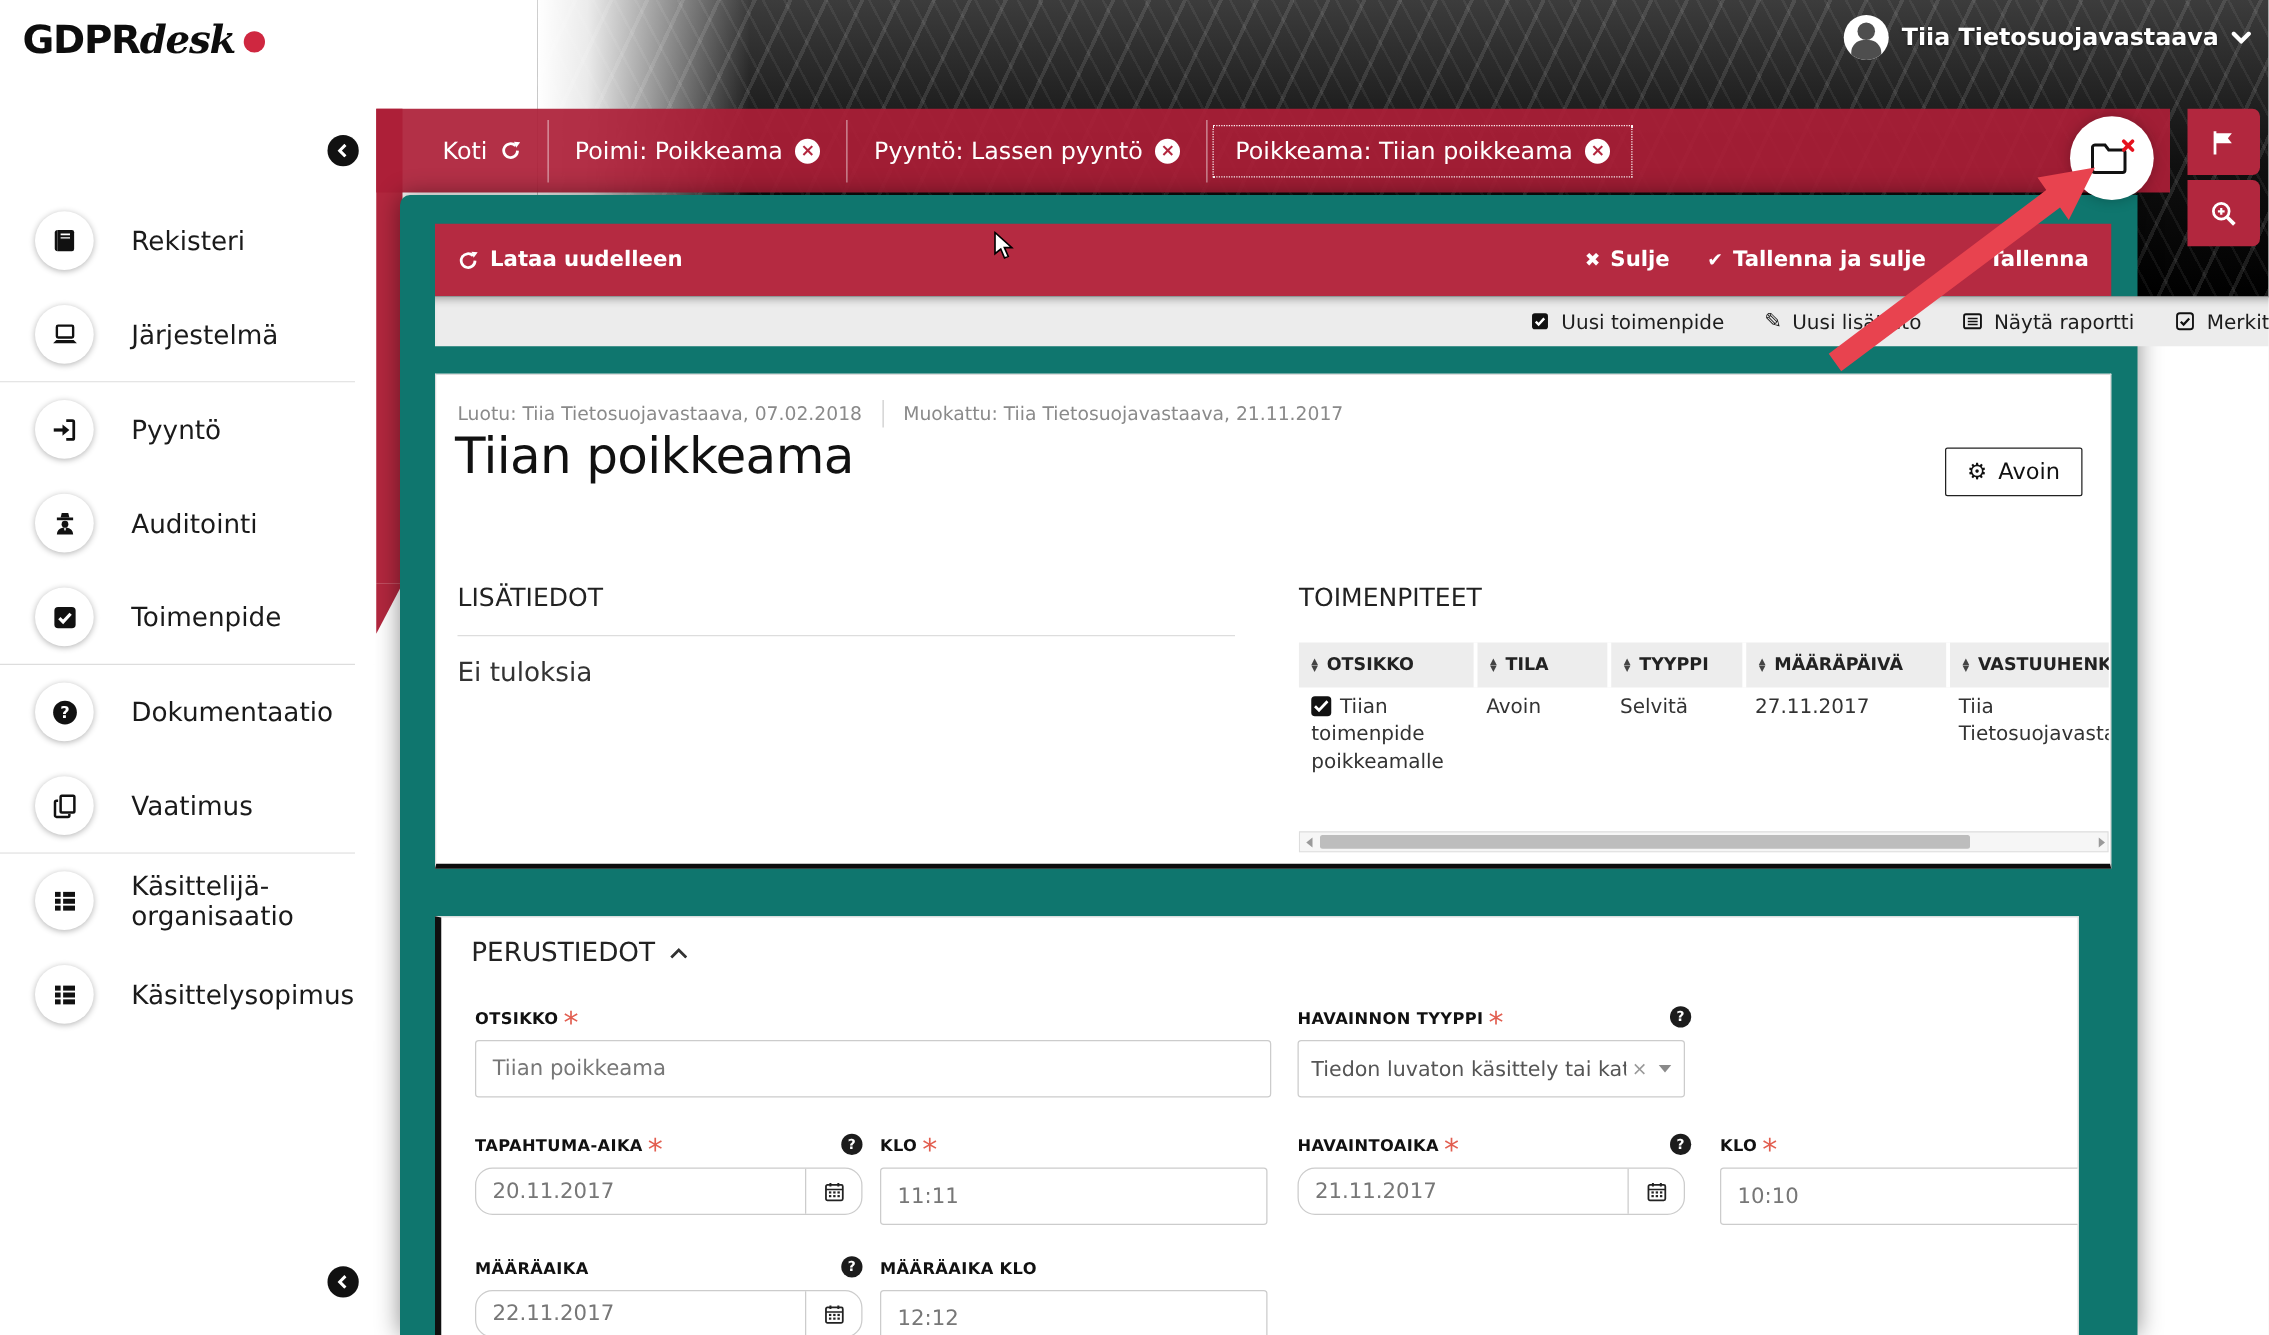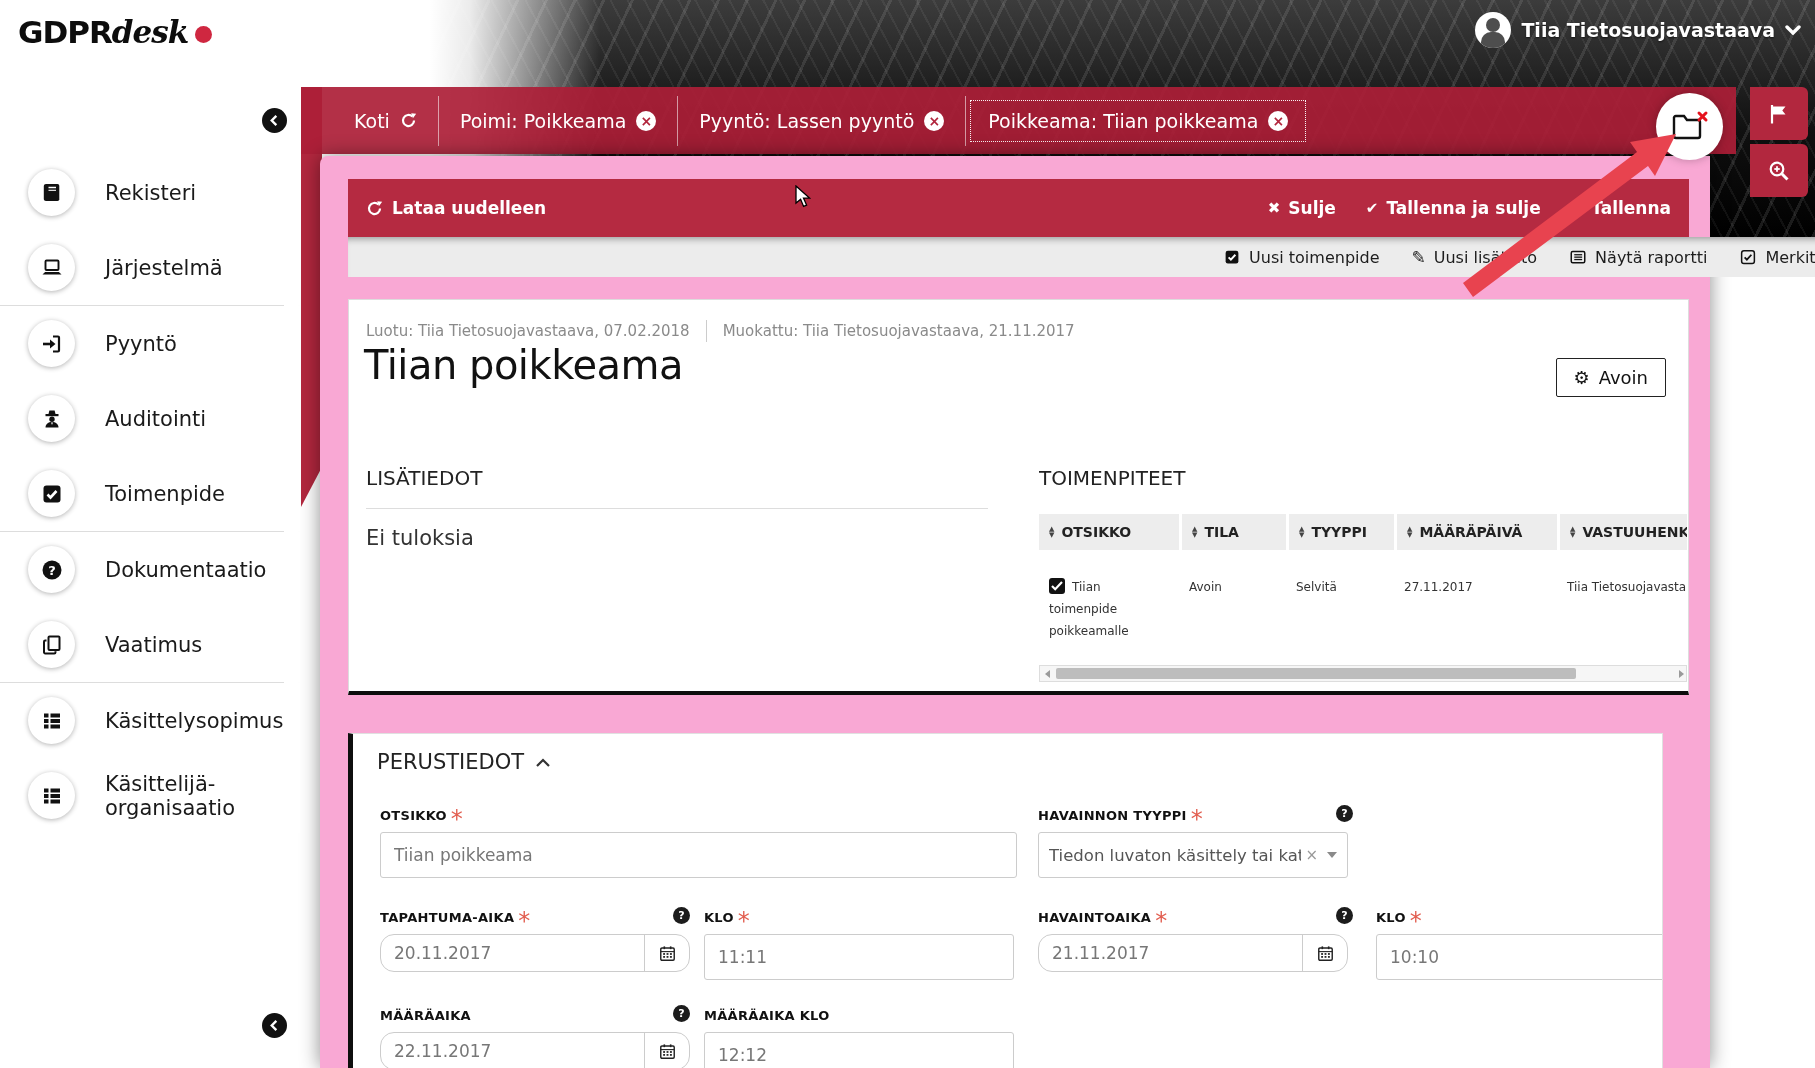--- a/index.html
+++ b/index.html
@@ -53,21 +53,21 @@
   .tab-close{width:20px;height:20px;border-radius:50%;background:#fff;color:#b2273e;font-weight:bold;font-size:14px;
              display:flex;align-items:center;justify-content:center;line-height:1;}
   .refresh-ic svg{width:17px;height:17px;display:block;}
 
   
   .sidebtn{position:absolute;left:1750px;width:58px;height:53px;background:#b2273e;z-index:3;border-radius:0 6px 6px 0;
            display:flex;align-items:center;justify-content:center;}
   .sidebtn svg{width:24px;height:24px;}
 
   
-  .panel{position:absolute;left:320px;top:156px;width:1390px;height:912px;background:#f9a8d4;z-index:4;
+  .panel{position:absolute;left:320px;top:156px;width:1390px;height:912px;background:#0f766e;z-index:4;
          border-top-left-radius:8px;box-shadow:0 0 20px rgba(0,0,0,.45);}
 
   .red-toolbar{position:absolute;left:28px;top:23px;width:1341px;height:58px;background:#b52a41;color:#fff;
                display:flex;align-items:center;font-weight:bold;font-size:17px;box-sizing:border-box;padding:0 18px;}
   .rt-left{display:flex;align-items:center;gap:9px;}
   .rt-right{margin-left:auto;display:flex;align-items:center;gap:30px;}
   .rt-item{display:flex;align-items:center;gap:8px;white-space:nowrap;}
   .rt-glyph{font-size:15px;}
 
   .graybar{position:absolute;left:28px;top:81px;width:1597px;height:40px;background:#ececec;box-sizing:border-box;
@@ -91,21 +91,21 @@
   .lis-empty{position:absolute;left:17px;top:226px;font-size:21px;color:#333;}
 
   .tp-block{position:absolute;left:690px;top:166px;right:1px;height:216px;overflow:hidden;}
   .tp-h{position:absolute;left:0;top:0;}
   .tp-table{position:absolute;left:0;top:48px;width:700px;}
   .tp-row{display:flex;}
   .tp-cell{box-sizing:border-box;padding:10px 10px;}
   .tp-head .tp-cell{background:#ededed;font-size:14px;font-weight:bold;color:#222;display:flex;align-items:center;gap:7px;
                     border-left:3px solid #fff;white-space:nowrap;}
   .tp-head .tp-cell:first-child{border-left:none;}
-  .tp-body .tp-cell{font-size:12px;color:#333;line-height:22px;padding-top:26px;}
+  .tp-body .tp-cell{font-size:16px;color:#333;line-height:22px;padding-top:4px;}
   .c0{width:140px;} .c1{width:107px;} .c2{width:108px;} .c3{width:163px;} .c4{width:182px;}
   .sortic{display:inline-flex;flex-direction:column;line-height:0;color:#444;}
   .sortic span{font-size:7px;line-height:6px;}
   .row-check{display:inline-block;width:16px;height:16px;border-radius:3px;background:#111;position:relative;
              vertical-align:-3px;margin-right:7px;}
   .row-check svg{position:absolute;left:2px;top:3px;width:12px;height:10px;}
   .tp-scroll{position:absolute;left:0;top:199px;right:0;height:17px;background:#f6f6f6;border:1px solid #ddd;
              box-sizing:border-box;display:flex;align-items:center;}
   .tp-thumb{position:absolute;left:16px;top:2px;height:11px;width:520px;background:#bdbdbd;border-radius:2px;}
   .scroll-arrow{width:15px;display:flex;align-items:center;justify-content:center;}
@@ -252,36 +252,36 @@
             <g fill="#111">
               <rect x="4" y="4.5" width="4.5" height="4"></rect>
               <rect x="10.5" y="4.5" width="9.5" height="4"></rect>
               <rect x="4" y="10" width="4.5" height="4"></rect>
               <rect x="10.5" y="10" width="9.5" height="4"></rect>
               <rect x="4" y="15.5" width="4.5" height="4"></rect>
               <rect x="10.5" y="15.5" width="9.5" height="4"></rect>
             </g>
           </svg>
         </span>
-      <span class="side-label" data-interactable="false">Käsittelysopimus</span>
+      <span class="side-label" data-interactable="false">Käsittelijä-organisaatio</span>
     </div>
     <div class="side-item" data-interactable="true">
       <span class="side-ic" data-interactable="false">
           <svg viewBox="0 0 24 24">
             <g fill="#111">
               <rect x="4" y="4.5" width="4.5" height="4"></rect>
               <rect x="10.5" y="4.5" width="9.5" height="4"></rect>
               <rect x="4" y="10" width="4.5" height="4"></rect>
               <rect x="10.5" y="10" width="9.5" height="4"></rect>
               <rect x="4" y="15.5" width="4.5" height="4"></rect>
               <rect x="10.5" y="15.5" width="9.5" height="4"></rect>
             </g>
           </svg>
         </span>
-      <span class="side-label" data-interactable="false">Käsittelijä-organisaatio</span>
+      <span class="side-label" data-interactable="false">Käsittelysopimus</span>
     </div>
   </div>
 
   <div class="ribbon" data-interactable="false"></div>
   <div class="ribbon-tail" data-interactable="false"></div>
 
   <div class="tabbar" data-interactable="false">
     <div class="tab" data-interactable="true">
       <span data-interactable="false">Koti</span>
       <span class="refresh-ic" data-interactable="true">

